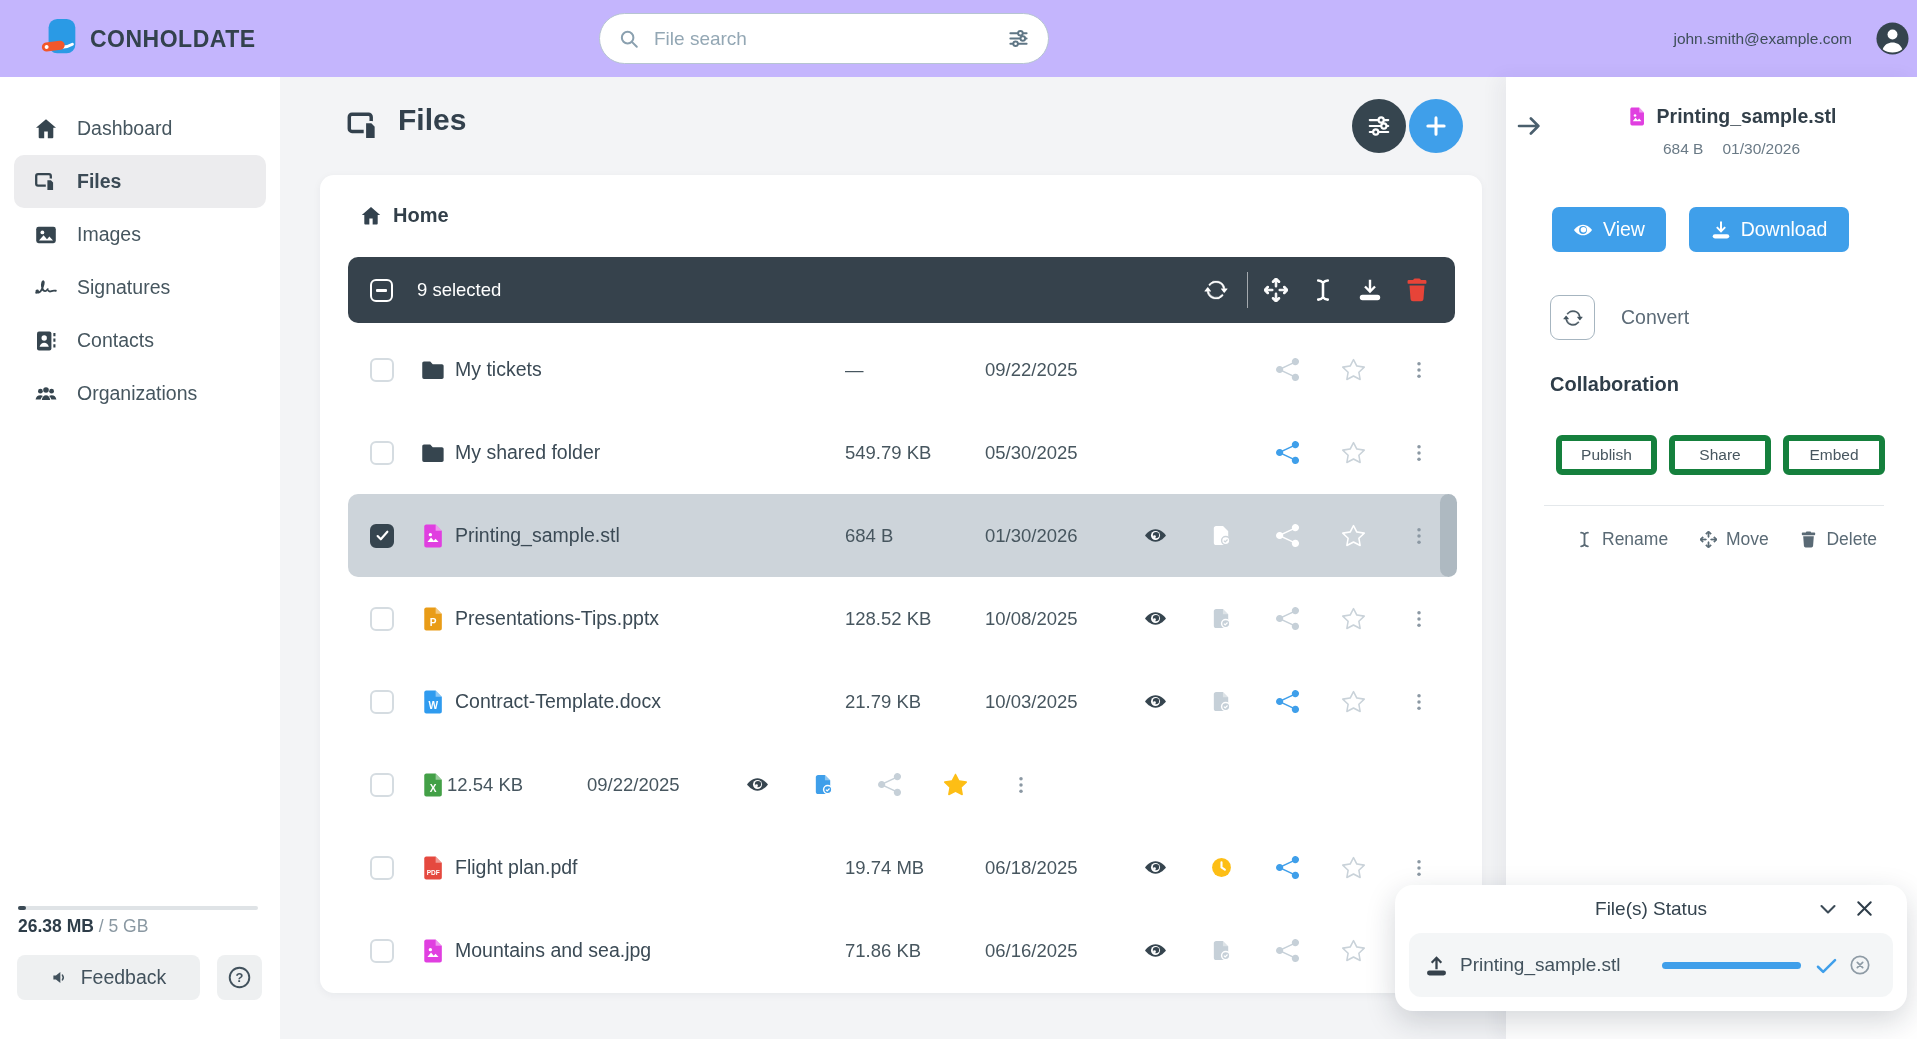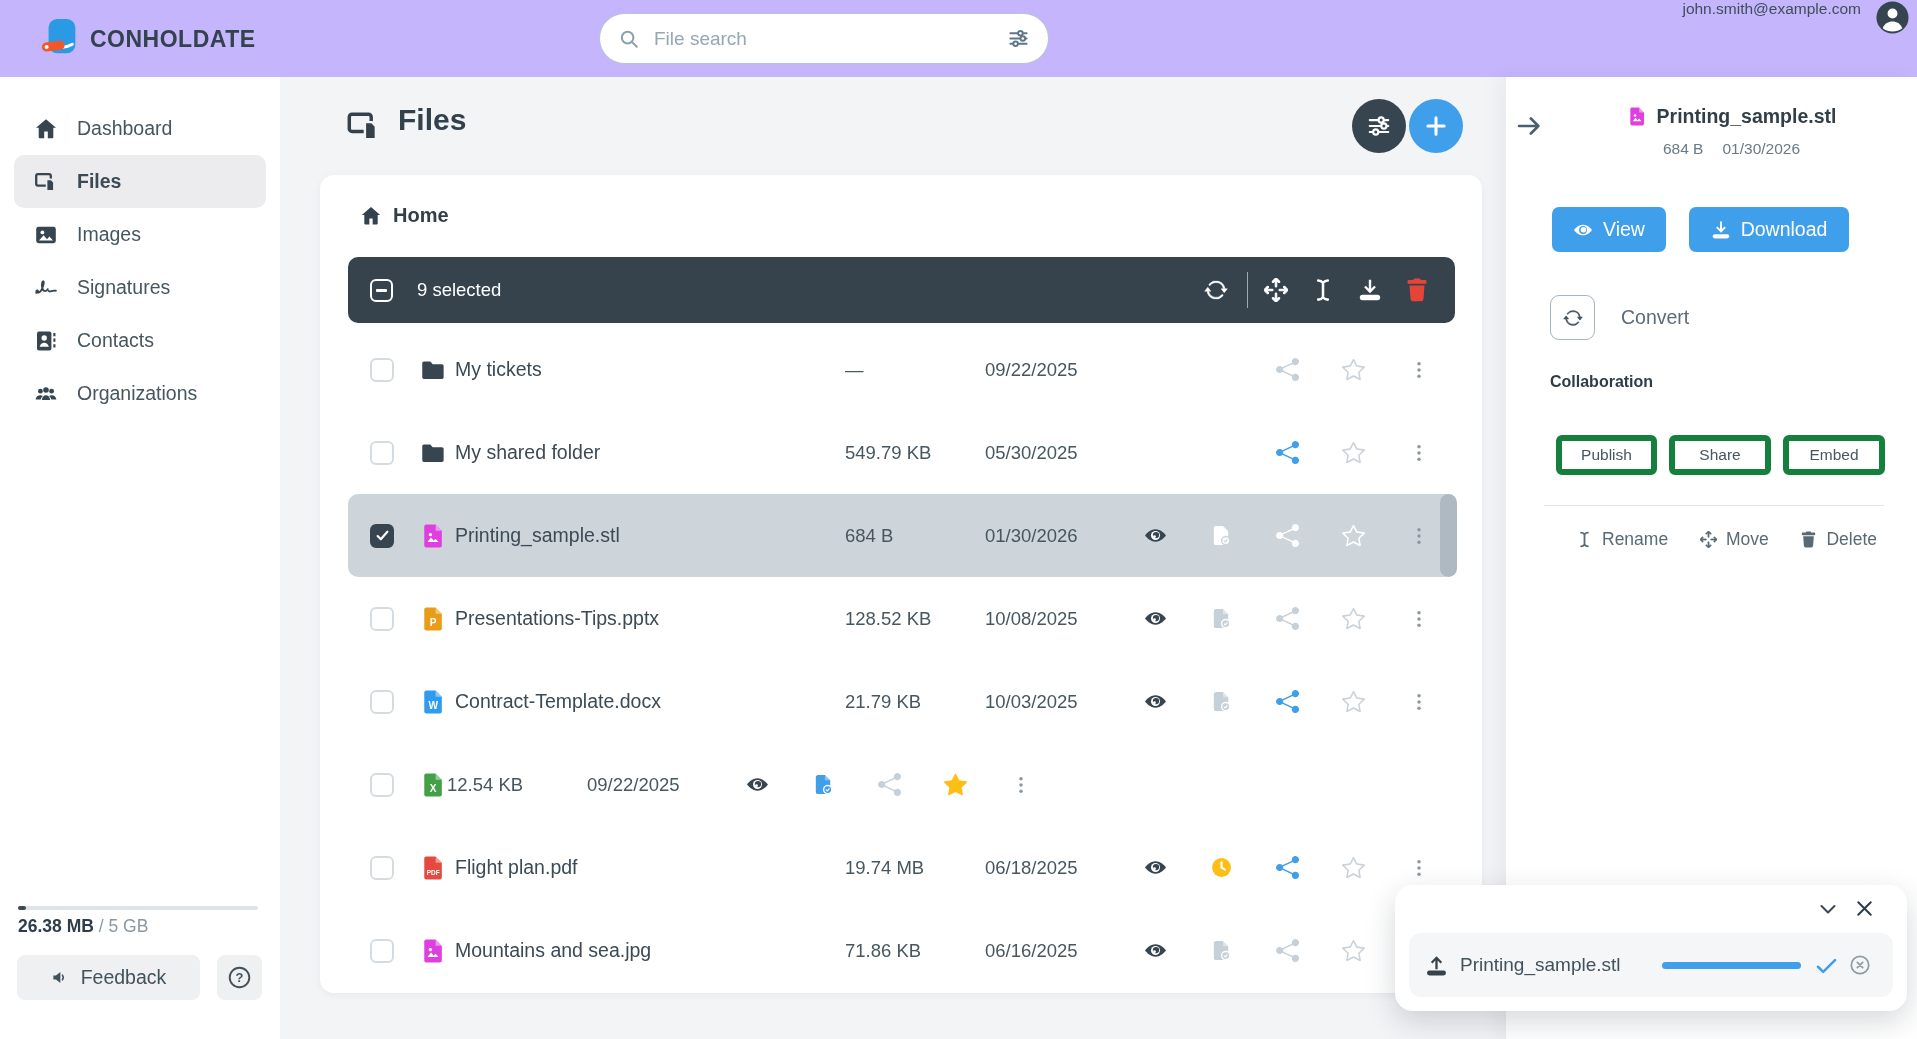--- a/index.html
+++ b/index.html
@@ -11,21 +11,21 @@
   
   .topbar{position:absolute;left:0;top:0;width:1917px;height:77px;background:#c4b5fd;z-index:5;}
   .logo{position:absolute;left:40px;top:17px;display:flex;align-items:center;gap:8px;}
   .logo-ic{width:42px;height:44px;}
   .brand{font-size:23px;font-weight:bold;color:#33424d;letter-spacing:.5px;}
   .search-pill{position:absolute;left:599px;top:13px;width:450px;height:51px;border:1.5px solid #b6c5d1;
     border-radius:26px;background:#fff;display:flex;align-items:center;padding:0 18px;}
   .search-pill input{flex:1;border:none;outline:none;font-size:19px;color:#4c5c68;margin-left:12px;
     font-family:"Liberation Sans",sans-serif;background:transparent;}
   .search-pill input::placeholder{color:#93a7b4;}
-  .top-right{position:absolute;right:7px;top:0;height:77px;display:flex;gap:14px;}
+  .top-right{position:absolute;right:7px;top:0;height:77px;display:flex;align-items:center;gap:23px;}
   .email{font-size:15.5px;color:#3e4e59;}
   .avatar{width:35px;height:35px;}
 
   
   .sidebar{position:absolute;left:0;top:77px;width:280px;height:962px;background:#fff;z-index:4;}
   .nav{margin-top:25px;}
   .nav-item{height:53px;margin:0 14px;border-radius:10px;display:flex;align-items:center;padding-left:20px;cursor:pointer;}
   .nav-item.active{background:#ececee;}
   .nav-ic{width:24px;height:24px;flex:none;}
   .nav-label{margin-left:19px;font-size:19.5px;color:#46565f;}
@@ -96,21 +96,21 @@
   .blue-btn{height:45px;background:#3f9fea;color:#fff;border:none;border-radius:7px;font-size:19.5px;
     font-family:"Liberation Sans",sans-serif;display:flex;align-items:center;justify-content:center;gap:10px;cursor:pointer;}
   .view-btn{width:114px;}
   .download-btn{width:160px;}
   .blue-btn svg{width:20px;height:20px;}
   .convert-row{position:absolute;left:44px;top:218px;display:flex;align-items:center;}
   .convert-btn{width:45px;height:45px;border:1.5px solid #a6b5c0;background:#fff;border-radius:9px;
     display:flex;align-items:center;justify-content:center;cursor:pointer;}
   .convert-btn svg{width:20px;height:20px;}
   .convert-label{margin-left:26px;font-size:19.5px;color:#5c6b77;}
-  .collab-title{position:absolute;left:44px;top:296px;font-size:16px;font-weight:bold;color:#2e3d49;}
+  .collab-title{position:absolute;left:44px;top:296px;font-size:20px;font-weight:bold;color:#2e3d49;}
   .pse-row{position:absolute;left:50px;top:358px;display:flex;gap:12px;}
   .pse-btn{height:40px;border:6px solid #15803d;background:#fff;border-radius:6px;font-size:15.5px;color:#47565f;
     font-family:"Liberation Sans",sans-serif;cursor:pointer;}
   .publish-btn{width:101px;}.share-btn{width:102px;}.embed-btn{width:102px;}
   .dp-div{position:absolute;left:38px;right:33px;top:428px;height:1px;background:#e4e8eb;}
   .rmd-row{position:absolute;left:70px;right:40px;top:452px;display:flex;justify-content:space-between;}
   .rmd-btn{display:flex;align-items:center;gap:9px;border:none;background:transparent;cursor:pointer;
     font-family:"Liberation Sans",sans-serif;font-size:17.5px;color:#5a6a75;padding:0;}
   .rmd-btn svg{width:17px;height:17px;}
 
@@ -770,20 +770,21 @@
               <path d="M3 5h10l-.7 9.1a1.6 1.6 0 0 1-1.6 1.4H5.3a1.6 1.6 0 0 1-1.6-1.4z"></path>
             </svg>
           </span>
         <span>Delete</span>
       </button>
     </div>
   </div>
 
   <div class="spanel">
     <div class="sp-head">
+      <div class="sp-title">File(s) Status</div>
       <span class="sp-chevron">
         <svg viewBox="0 0 24 24" fill="none" stroke="#3c4b57" stroke-width="2.1" stroke-linecap="round" stroke-linejoin="round">
           <path d="M5.5 9l6.5 6.5L18.5 9"></path>
           </svg>
       </span>
       <span class="sp-close">
         <svg viewBox="0 0 24 24" fill="none" stroke="#2e3d49" stroke-width="2.1" stroke-linecap="round">
           <path d="M5.5 5.5l13 13M18.5 5.5l-13 13"></path>
           </svg>
       </span>

